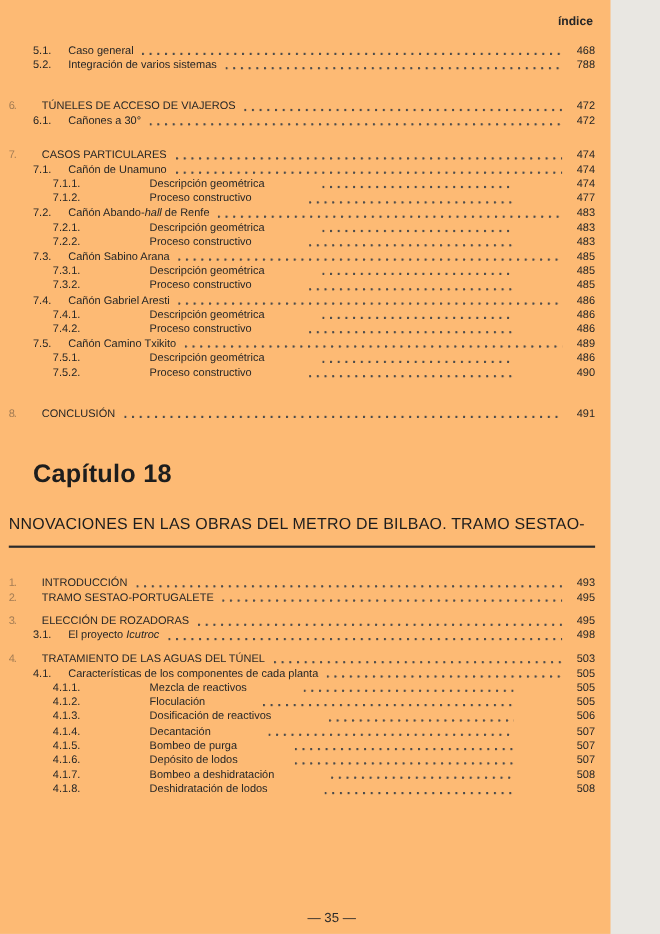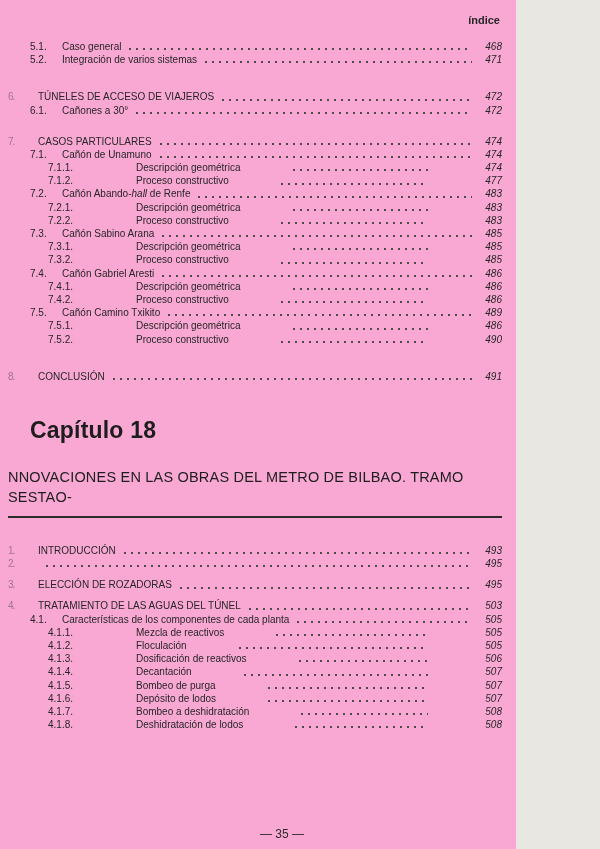--- a/index.html
+++ b/index.html
@@ -1,21 +1,21 @@
 <!DOCTYPE html>
 <html><head>
 <meta charset="utf-8">
 <style>
   * { margin:0; padding:0; box-sizing:border-box; }
   html,body { background:#e9e7e2; }
   body { width:600px; font-family:"Liberation Sans", sans-serif; }
   .page {
     position:relative;
-    width:516px; height:849px;
-    background:#f9a8d4;
+    width:555px; height:849px;
+    background:#fdba74;
     color:#262626;
     padding:14px 14px 0 30px;
     overflow:hidden;
   }
   .page-header {
     text-align:right;
     font-size:11px;
     font-weight:bold;
     line-height:13px;
     padding-right:2px;
@@ -45,21 +45,21 @@
   }
   .leader::before {
     content:"";
     position:absolute;
     left:2px; right:2px; bottom:3px;
     height:2px;
     background-image:radial-gradient(circle at 1px 1px, #4b4b4b 0.9px, transparent 1.3px);
     background-size:7px 2px;
     background-repeat:repeat-x;
   }
-  .toc-page { flex:none; width:26px; text-align:right;font-style:italic; }
+  .toc-page { flex:none; width:26px; text-align:right; }
   .chapter-heading {
     margin-top:33px;
     font-size:23px;
     line-height:28px;
     font-weight:bold;
     color:#1d1d1d;
     letter-spacing:.2px;
   }
   .chapter-title {
     margin-top:23px;
@@ -100,21 +100,21 @@
       <div class="toc-row lvl1">
         <span class="toc-num">5.1.</span>
         <span class="toc-label">Caso general</span>
         <span class="leader"></span>
         <span class="toc-page">468</span>
       </div>
       <div class="toc-row lvl1">
         <span class="toc-num">5.2.</span>
         <span class="toc-label">Integración de varios sistemas</span>
         <span class="leader"></span>
-        <span class="toc-page">471</span>
+        <span class="toc-page">788</span>
       </div>
       <div class="toc-gap" style="height: 24px;"></div>
       <div class="toc-row lvl0">
         <span class="toc-num">6.</span>
         <span class="toc-label">TÚNELES DE ACCESO DE VIAJEROS</span>
         <span class="leader"></span>
         <span class="toc-page">472</span>
       </div>
       <div class="toc-row lvl1">
         <span class="toc-num">6.1.</span>
@@ -238,29 +238,36 @@
 
   <div class="toc second">
       <div class="toc-row lvl0">
         <span class="toc-num">1.</span>
         <span class="toc-label">INTRODUCCIÓN</span>
         <span class="leader"></span>
         <span class="toc-page">493</span>
       </div>
       <div class="toc-row lvl0">
         <span class="toc-num">2.</span>
+        <span class="toc-label">TRAMO SESTAO-PORTUGALETE</span>
         <span class="leader"></span>
         <span class="toc-page">495</span>
       </div>
       <div class="toc-gap" style="height: 8px;"></div>
       <div class="toc-row lvl0">
         <span class="toc-num">3.</span>
         <span class="toc-label">ELECCIÓN DE ROZADORAS</span>
         <span class="leader"></span>
         <span class="toc-page">495</span>
+      </div>
+      <div class="toc-row lvl1">
+        <span class="toc-num">3.1.</span>
+        <span class="toc-label">El proyecto <i>Icutroc</i></span>
+        <span class="leader"></span>
+        <span class="toc-page">498</span>
       </div>
       <div class="toc-gap" style="height: 8px;"></div>
       <div class="toc-row lvl0">
         <span class="toc-num">4.</span>
         <span class="toc-label">TRATAMIENTO DE LAS AGUAS DEL TÚNEL</span>
         <span class="leader"></span>
         <span class="toc-page">503</span>
       </div>
       <div class="toc-row lvl1">
         <span class="toc-num">4.1.</span>

